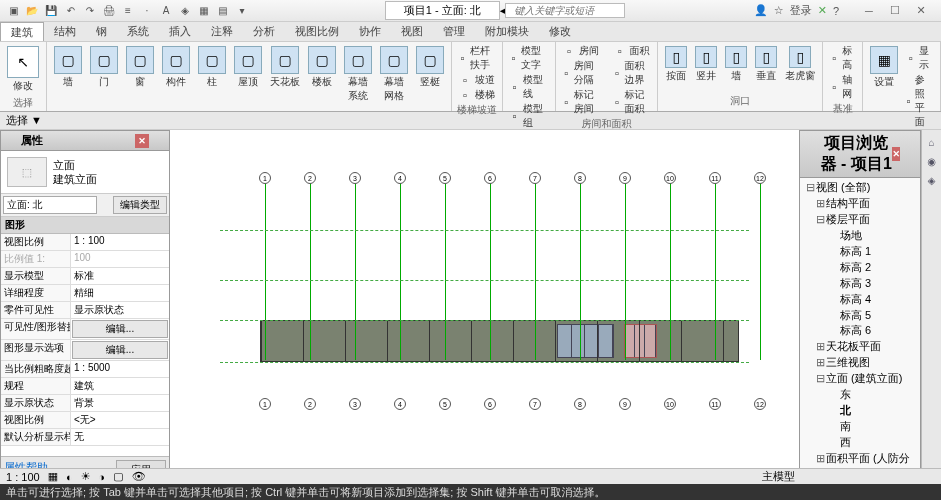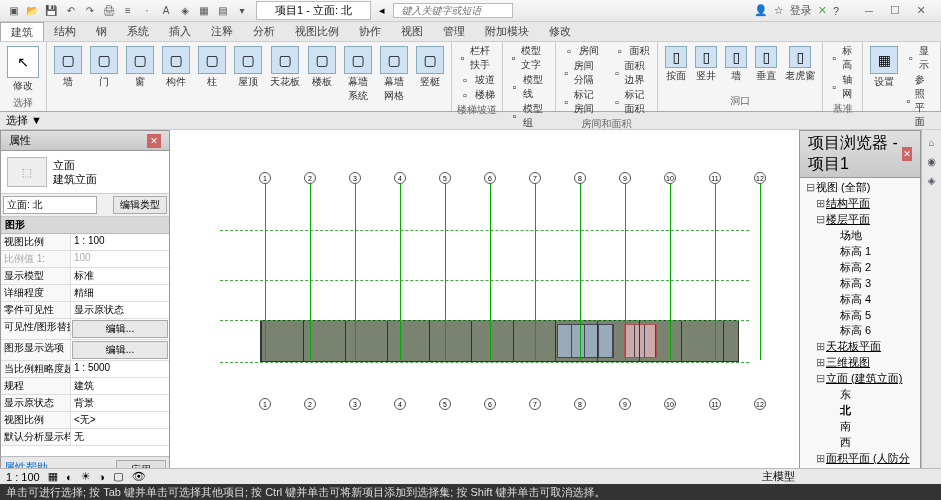--- a/index.html
+++ b/index.html
@@ -1,20 +1,20 @@
 <!DOCTYPE html>
 <html><head>
 <meta charset="utf-8">
 <style>
 * { margin:0; padding:0; box-sizing:border-box; font-family:"Microsoft YaHei",Arial,sans-serif; font-size:11px; }
 body { background:#f0f0f0; width:941px; height:500px; overflow:hidden; position:relative; }
 .titlebar { height:22px; background:linear-gradient(#f8f8f8,#e8e8e8); display:flex; align-items:center; border-bottom:1px solid #ccc; }
 .qat { display:flex; gap:3px; padding:0 6px; align-items:center; }
 .qat span, .qat-icon { width:16px; height:16px; display:flex; align-items:center; justify-content:center; color:#555; font-size:10px; }
-.title-center { flex:1; display:flex; justify-content:flex-start; gap:8px; align-items:center; }
+.title-center { flex:1; display:flex; justify-content:center; align-items:center; }
 .doc-title { background:#fff; border:1px solid #bbb; padding:1px 18px; font-size:11px; }
 .search-box { background:#fff; border:1px solid #bbb; padding:1px 8px; color:#999; font-size:10px; width:120px; font-style:italic; }
 .title-right { display:flex; gap:6px; padding-right:8px; align-items:center; color:#555; }
 .win-btns { display:flex; gap:2px; margin-left:12px; }
 .win-btn { width:24px; height:16px; display:flex; align-items:center; justify-content:center; color:#666; }
 
 .tabbar { height:20px; background:#e8e8e8; display:flex; border-bottom:1px solid #ccc; }
 .tab { padding:2px 10px; color:#444; cursor:pointer; }
 .tab.active { background:#fff; border:1px solid #aaa; border-bottom:none; }
 
@@ -28,21 +28,21 @@
 .rbtn.big .rbtn-icon { width:32px; height:32px; }
 .rstack { display:flex; flex-direction:column; gap:1px; }
 .rstack-row { display:flex; align-items:center; gap:3px; font-size:10px; color:#333; padding:0 2px; cursor:pointer; }
 .rstack-row .si { width:14px; height:14px; display:flex; align-items:center; justify-content:center; }
 
 .selector-bar { height:18px; background:#e8e8e8; border-bottom:1px solid #ccc; display:flex; align-items:center; padding:0 6px; gap:4px; font-size:10px; }
 
 .workspace { position:absolute; top:130px; bottom:16px; left:0; right:0; display:flex; }
 
 .props-panel { width:170px; background:#f0f0f0; border:1px solid #999; display:flex; flex-direction:column; }
-.panel-header { background:linear-gradient(#e0e0e0,#c8c8c8); padding:2px 8px; display:flex; justify-content:space-between; align-items:center; border-bottom:1px solid #999; font-size:11px; font-weight:normal; }
+.panel-header { background:linear-gradient(#e0e0e0,#c8c8c8); padding:2px 20px; display:flex; justify-content:space-between; align-items:center; border-bottom:1px solid #999; font-size:11px; font-weight:bold;text-align:center; }
 .close-x { width:14px; height:14px; background:#c66; color:#fff; display:flex; align-items:center; justify-content:center; font-size:9px; cursor:pointer; }
 .type-sel { display:flex; padding:6px; gap:6px; align-items:center; background:#fff; border-bottom:1px solid #ccc; }
 .type-icon { width:40px; height:30px; background:#eee; border:1px solid #bbb; display:flex; align-items:center; justify-content:center; color:#888; }
 .type-text { font-size:10px; line-height:1.3; }
 .inst-row { display:flex; padding:2px; gap:16px; border-bottom:1px solid #ccc; }
 .inst-combo { flex:1; background:#fff; border:1px solid #aaa; padding:1px 3px; font-size:10px; }
 .edit-type-btn { background:#e8e8e8; border:1px solid #aaa; padding:1px 6px; font-size:10px; cursor:pointer; }
 .props-grid { flex:1; overflow-y:auto; background:#fff; }
 .pcat { background:#d8d8d8; padding:1px 4px; font-size:10px; font-weight:bold; border-bottom:1px solid #bbb; }
 .prow { display:flex; border-bottom:1px solid #ddd; }
@@ -60,21 +60,21 @@
 .level-line { position:absolute; left:50px; right:50px; border-top:1px dashed #4a4; }
 .building { position:absolute; left:90px; right:60px; top:190px; height:42px; background:#7a8270; border:1px solid #333; }
 .b-seg { position:absolute; top:0; bottom:0; border-left:1px solid #333; }
 .b-win { position:absolute; top:3px; bottom:3px; background:#9ab; border:1px solid #445; display:flex; }
 .b-win span { flex:1; border-right:1px solid #445; }
 
 .browser-panel { width:122px; background:#f8f8f8; border:1px solid #999; display:flex; flex-direction:column; }
 .tree { flex:1; overflow:auto; font-size:10px; padding:2px; }
 .tnode { padding:0 0 0 4px; white-space:nowrap; cursor:pointer; line-height:1.45; }
 .tnode .tg { color:#666; display:inline-block; width:10px; }
-.tnode.l1 { padding-left:14px;text-decoration:underline; }
+.tnode.l1 { padding-left:14px; }
 .tnode.l2 { padding-left:28px; }
 .tnode.sel { font-weight:bold; }
 
 .vtoolbar { width:20px; background:#e8e8e8; border-left:1px solid #bbb; display:flex; flex-direction:column; align-items:center; gap:3px; padding-top:4px; }
 .vtoolbar span { width:16px; height:16px; display:flex; align-items:center; justify-content:center; color:#556; font-size:10px; cursor:pointer; }
 
 .statusbar { position:absolute; bottom:0; left:0; right:0; height:16px; background:#333; color:#ddd; font-size:9px; display:flex; align-items:center; padding:0 6px; gap:10px; }
 .viewctrl { position:absolute; bottom:16px; left:0; height:16px; background:#e8e8e8; border-top:1px solid #bbb; font-size:9px; display:flex; align-items:center; padding:0 6px; gap:8px; width:100%; }
 </style>
 </head>

